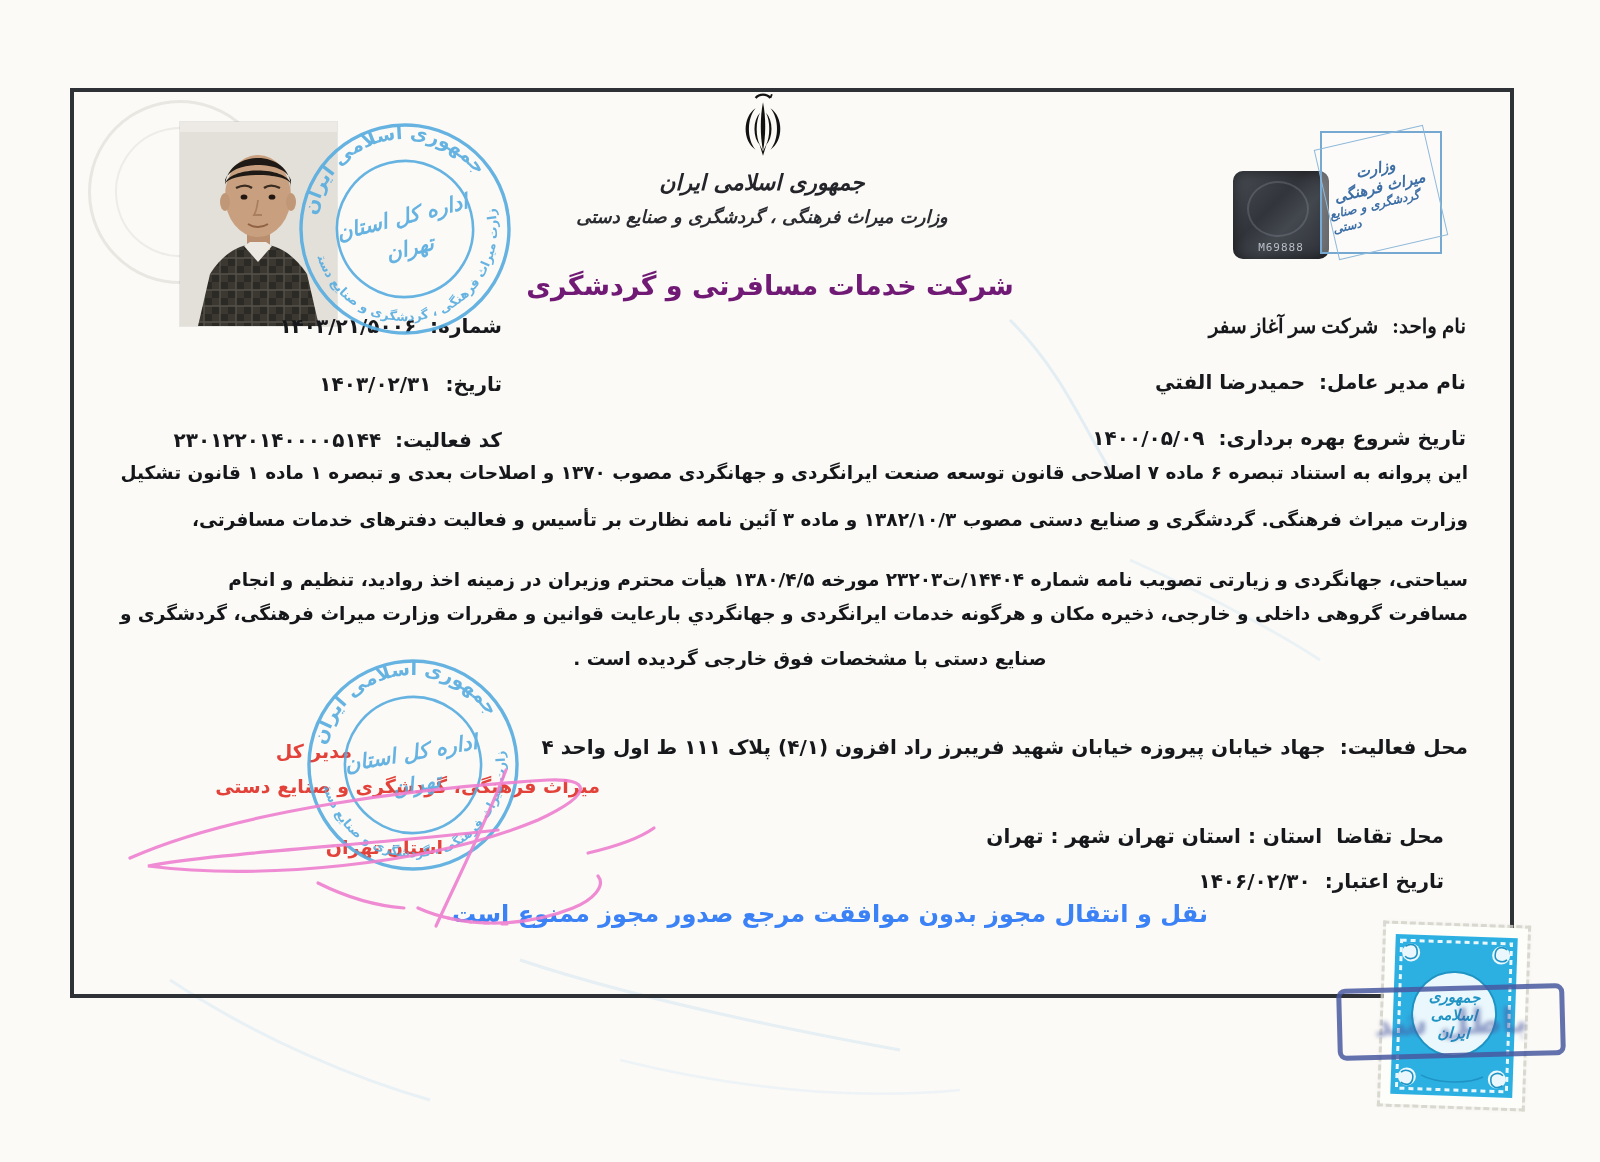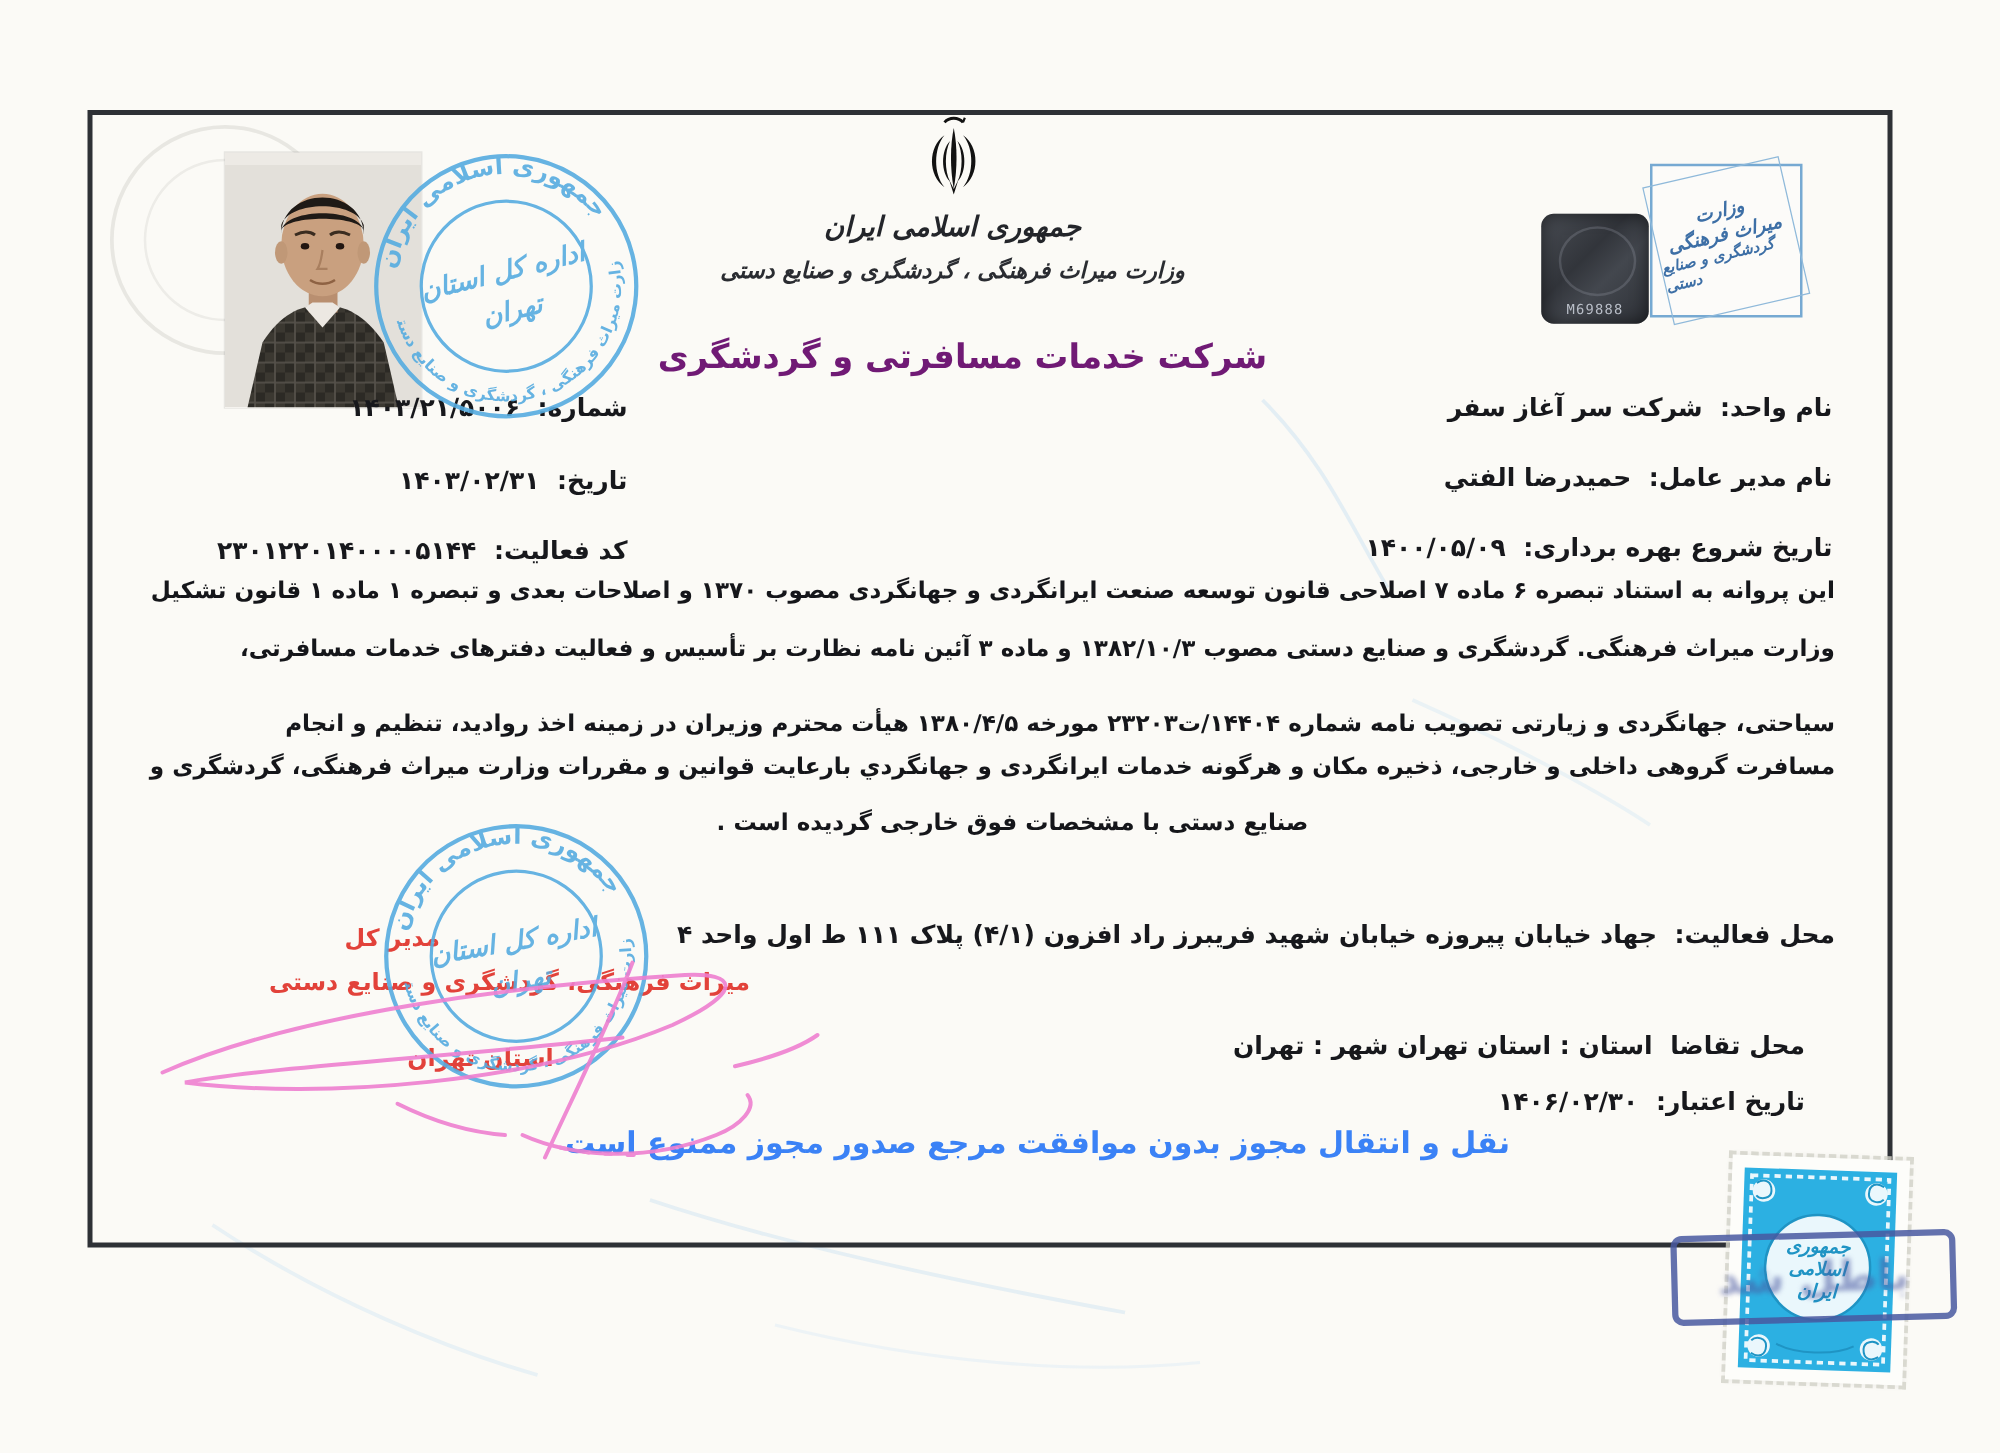--- a/index.html
+++ b/index.html
@@ -30,21 +30,21 @@
   .round-stamp{z-index:4;}
   .stamp1{left:292px;top:116px;transform:rotate(-14deg);}
   .stamp2{left:300px;top:652px;transform:rotate(-10deg);}
   
   .emblem{left:722px;top:92px;width:82px;height:74px;z-index:2;}
   .republic-line{left:562px;top:170px;width:400px;text-align:center;font-size:22px;font-weight:bold;font-style:italic;color:#23252a;z-index:2;}
   .ministry-line{left:512px;top:206px;width:500px;text-align:center;font-size:18px;font-weight:bold;font-style:italic;color:#2a2c31;z-index:2;}
   .cert-title{left:520px;top:270px;width:500px;text-align:center;font-size:27px;font-weight:bold;color:#701a75;letter-spacing:.5px;z-index:2;}
   
   .hologram{
-    left:1233px;top:171px;width:86px;height:88px;border-radius:10px;z-index:2;
+    left:1233px;top:171px;width:96px;height:88px;border-radius:10px;z-index:2;
     background:linear-gradient(135deg,#4a4e55 0%,#32353b 40%,#43474e 60%,#2e3137 100%);
     box-shadow:inset 0 0 14px rgba(0,0,0,.55);
   }
   .hologram .core{
     position:absolute;left:14px;top:10px;width:58px;height:52px;border-radius:50%;
     border:2px solid rgba(160,165,175,.25);
   }
   .hologram .code{
     position:absolute;left:0;right:0;bottom:5px;text-align:center;
     font-family:"DejaVu Sans Mono",monospace;font-size:11px;color:#b9bec7;letter-spacing:1px;
@@ -57,21 +57,21 @@
     position:absolute;left:3px;top:3px;right:3px;bottom:3px;border:1px solid #8fb9da;
     display:flex;flex-direction:column;align-items:center;justify-content:center;
     transform:rotate(-13deg);color:#3d6fa6;font-weight:bold;font-style:italic;line-height:1.25;
   }
   .ministry-stamp .l1{font-size:15px;}
   .ministry-stamp .l2{font-size:15px;}
   .ministry-stamp .l3{font-size:12px;}
   
   .fieldrow{direction:rtl;white-space:nowrap;font-weight:bold;color:#17181c;font-size:20px;z-index:2;}
   .fieldrow .lbl{margin-left:14px;}
-  .fr1{right:134px;top:314px;} .fr2{right:134px;top:370px;} .fr3{right:134px;top:426px;}
+  .fr1{right:134px;top:314px;font-family:Liberation Serif, serif;} .fr2{right:134px;top:370px;} .fr3{right:134px;top:426px;}
   .fl1{right:1098px;top:314px;} .fl2{right:1098px;top:372px;} .fl3{right:1098px;top:428px;}
   
   .bodyline{right:132px;direction:rtl;white-space:nowrap;text-align:right;font-size:18.5px;font-weight:bold;color:#15161a;letter-spacing:-0.2px;z-index:2;}
   .bl1{top:462px;} .bl2{top:509px;} .bl3{top:569px;} .bl4{top:603px;}
   .bl5{top:648px;right:auto;left:540px;width:540px;text-align:center;}
   .locrow{right:132px;top:735px;}
   .reqrow{right:156px;top:824px;}
   .valrow{right:156px;top:869px;}
   .reqrow .lbl{}
   

